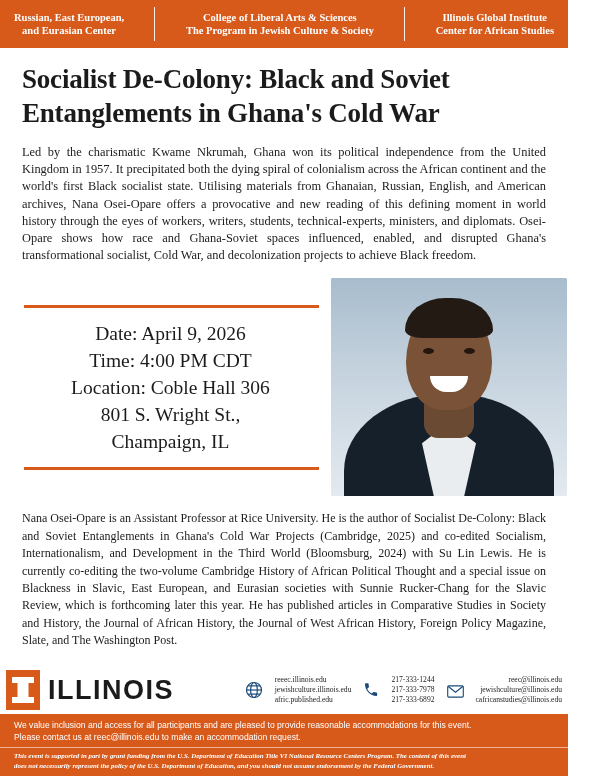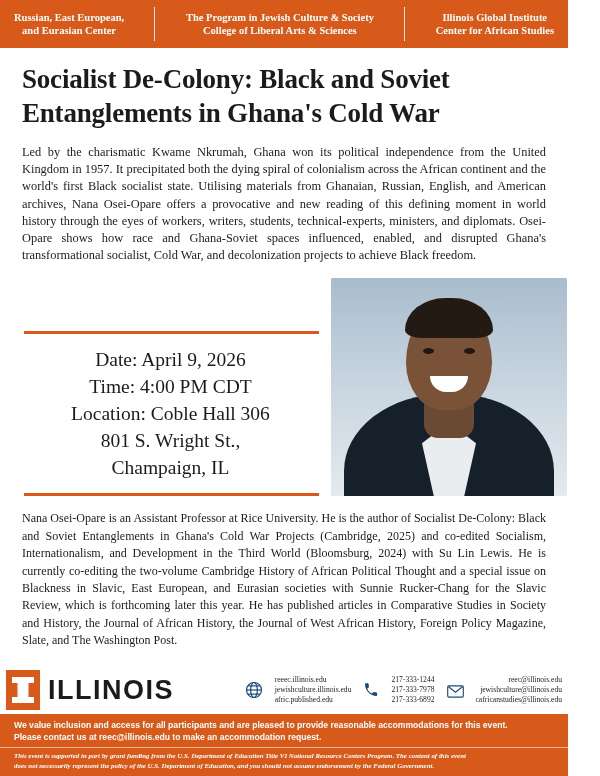--- a/index.html
+++ b/index.html
@@ -74,21 +74,21 @@
     color: #1b1b1b;
     text-align: justify;
   }
 
   
   .mid-block {
     display: flex;
     margin-top: 14px;
     padding: 0 22px;
     box-sizing: border-box;
-    align-items: flex-end;
+    align-items: center;
   }
   .details {
     width: 310px;
     box-sizing: border-box;
     padding-right: 8px;
   }
   .rule {
     width: 295px;
     height: 3px;
     background: #d85a1b;
@@ -268,21 +268,21 @@
   .contact-col.right { text-align: right; }
 
   .orange-note {
     background: #d85a1b;
     color: #ffffff;
     padding: 6px 14px 4px 14px;
     box-sizing: border-box;
   }
   .orange-note .line {
     font-family: "Liberation Sans", sans-serif;
-    font-weight: bold;
+    font-weight: normal;
     font-size: 8.6px;
     line-height: 11.6px;
   }
   .disclaimer {
     background: #d85a1b;
     color: #ffffff;
     padding: 3px 14px 6px 14px;
     box-sizing: border-box;
     border-top: 1px solid rgba(255,255,255,0.55);
   }
@@ -299,22 +299,22 @@
 
 <div class="poster">
 
   <div class="top-bar">
     <div class="unit left">
       <div>Russian,  East European,</div>
       <div>and Eurasian Center</div>
     </div>
     <div class="divider-v"></div>
     <div class="unit mid">
+      <div>College of Liberal Arts &amp; Sciences</div>
       <div>The Program in Jewish Culture &amp; Society</div>
-      <div>College of Liberal Arts &amp; Sciences</div>
     </div>
     <div class="divider-v"></div>
     <div class="unit right">
       <div>Illinois Global Institute</div>
       <div>Center for African Studies</div>
     </div>
   </div>
 
   <div class="title-wrap">
     <div class="title">Socialist De-Colony: Black and Soviet Entanglements in Ghana's Cold War</div>

